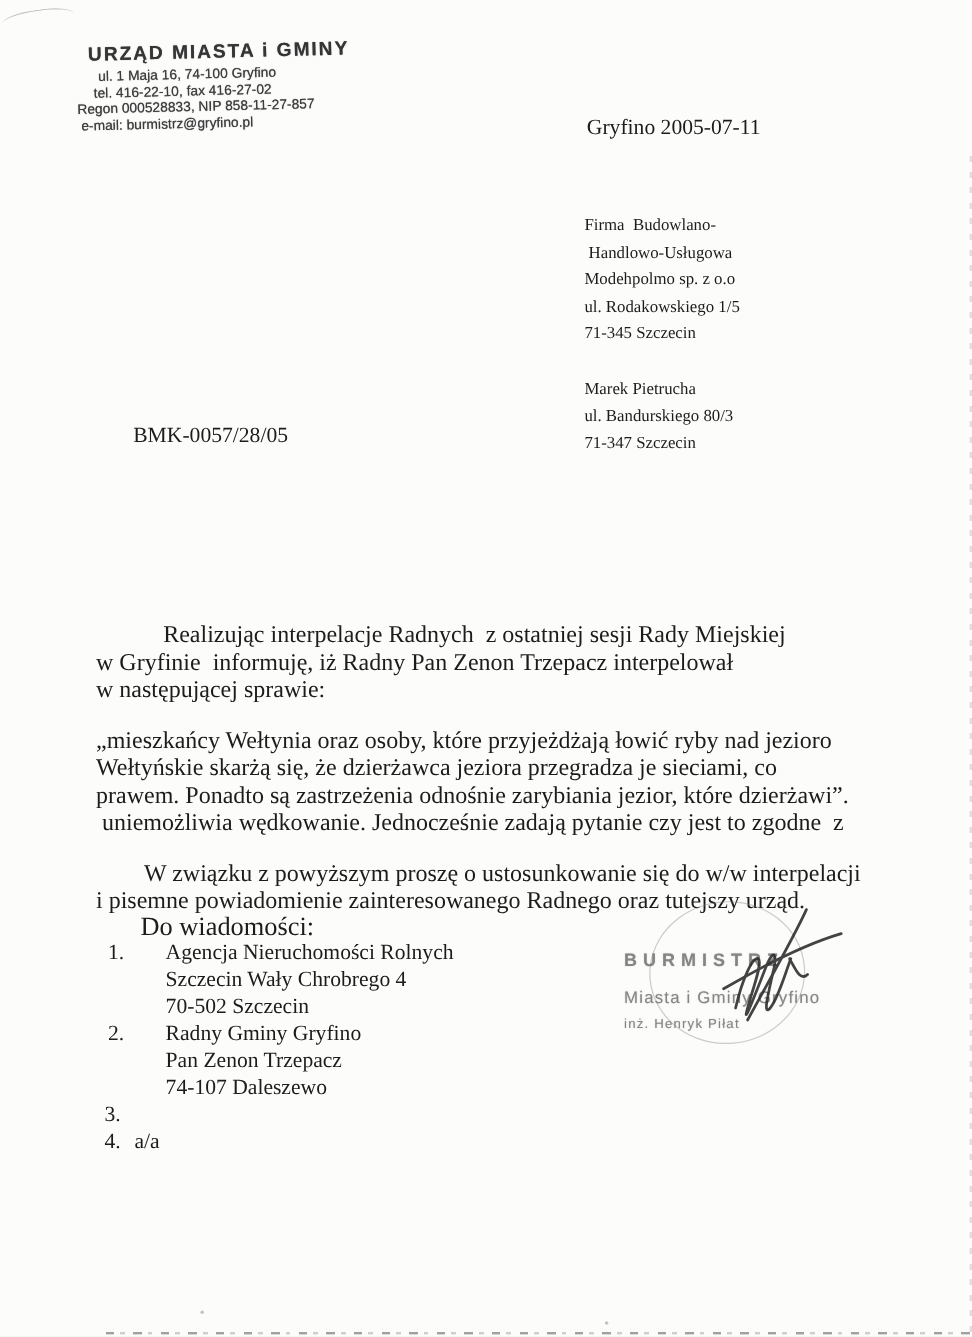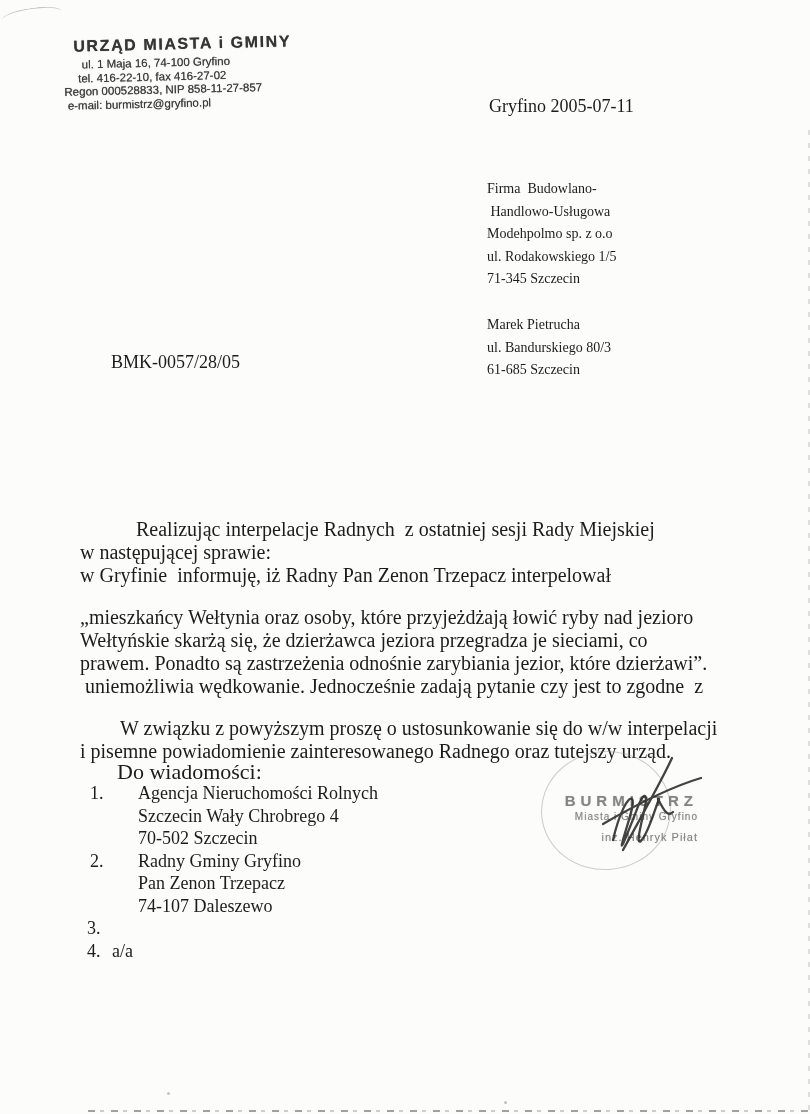--- a/index.html
+++ b/index.html
@@ -52,26 +52,26 @@
   .item-narrow { margin-left:-3px; }
 
   
   .stamp-wrap { position:absolute; left:520px; top:746px; width:210px; height:135px; }
   .oval {
     position:absolute; left:21px; top:5px; width:128px; height:117px;
     border:1.5px solid rgba(135,135,135,.42); border-radius:50%;
     transform:rotate(-5deg);
   }
   .stamp-text {
-    position:absolute; left:0; top:46px; width:178px; text-align:right;
+    position:absolute; left:0; top:46px; width:178px; text-align:left;
     font-family:"Liberation Sans", sans-serif; color:rgba(122,122,122,.85);
     text-shadow:0 0 1px rgba(140,140,140,.6);
   }
   .st1 { font-size:15px; font-weight:700; letter-spacing:5px; white-space:nowrap; }
-  .st2 { font-size:10px; margin-top:2px; letter-spacing:1px; white-space:nowrap; }
+  .st2 { font-size:14px; margin-top:14px; letter-spacing:1px; white-space:nowrap; }
   .st3 { font-size:11px; margin-top:9px; letter-spacing:1px; white-space:nowrap; }
   .scribble { position:absolute; left:55px; top:6px; }
 
   
   .bottom-artifact {
     position:absolute; left:88px; right:0; bottom:2px; height:2px; opacity:.8;
     background:repeating-linear-gradient(90deg,
       rgba(45,45,45,.55) 0 7px, rgba(45,45,45,0) 7px 12px,
       rgba(45,45,45,.28) 12px 16px, rgba(45,45,45,0) 16px 23px);
   }
@@ -103,29 +103,29 @@
     <div class="line">Firma  Budowlano-</div>
     <div class="line"> Handlowo-Usługowa</div>
     <div class="line">Modehpolmo sp. z o.o</div>
     <div class="line">ul. Rodakowskiego 1/5</div>
     <div class="line">71-345 Szczecin</div>
   </div>
 
   <div class="addr-block person">
     <div class="line">Marek Pietrucha</div>
     <div class="line">ul. Bandurskiego 80/3</div>
-    <div class="line">61-685 Szczecin</div>
+    <div class="line">71-347 Szczecin</div>
   </div>
 
   <div class="refnum">BMK-0057/28/05</div>
 
   <div class="para para1">
     <div class="line indent1">Realizując interpelacje Radnych  z ostatniej sesji Rady Miejskiej</div>
+    <div class="line">w Gryfinie  informuję, iż Radny Pan Zenon Trzepacz interpelował</div>
     <div class="line">w następującej sprawie:</div>
-    <div class="line">w Gryfinie  informuję, iż Radny Pan Zenon Trzepacz interpelował</div>
   </div>
 
   <div class="para quote">
     <div class="line">„mieszkańcy Wełtynia oraz osoby, które przyjeżdżają łowić ryby nad jezioro</div>
     <div class="line">Wełtyńskie skarżą się, że dzierżawca jeziora przegradza je sieciami, co</div>
     <div class="line">prawem. Ponadto są zastrzeżenia odnośnie zarybiania jezior, które dzierżawi”.</div>
     <div class="line"> uniemożliwia wędkowanie. Jednocześnie zadają pytanie czy jest to zgodne  z</div>
   </div>
 
   <div class="para para2">

